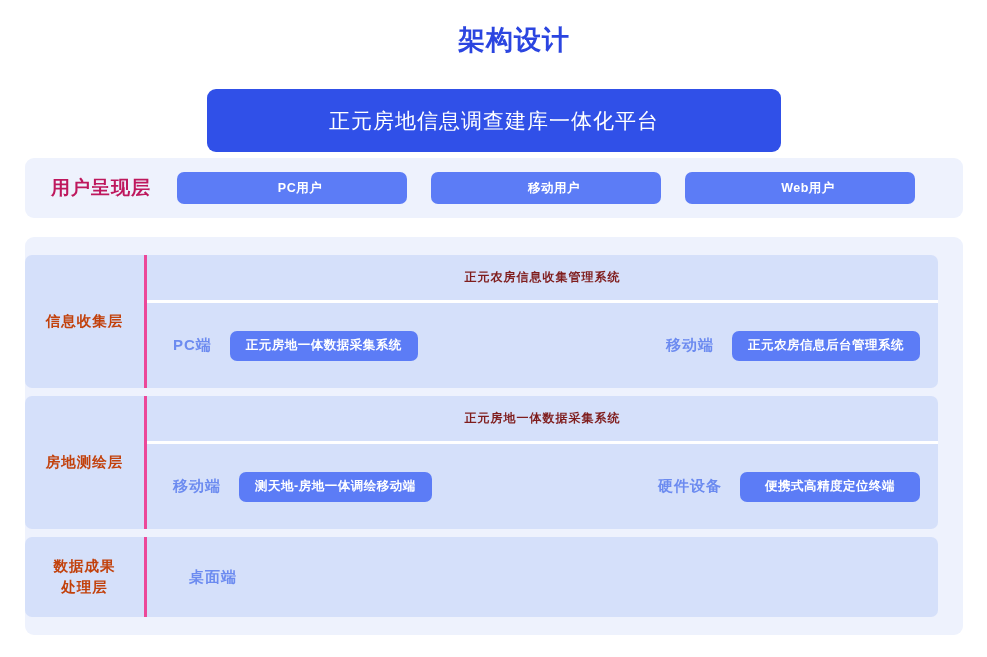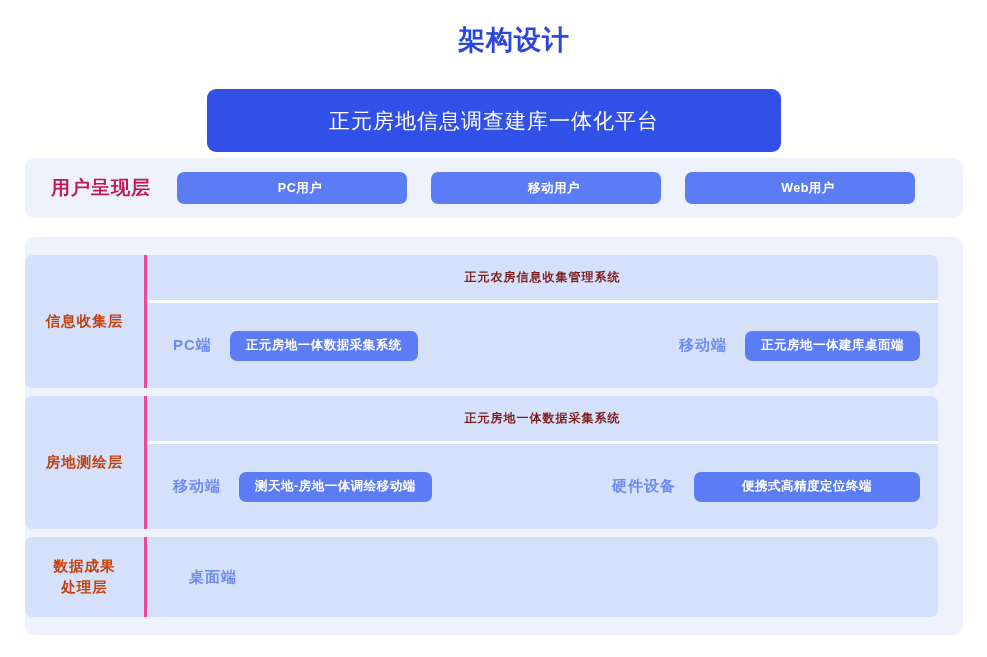--- a/index.html
+++ b/index.html
@@ -149,21 +149,21 @@
     font-size: 12.5px;
   }
 
   .grp { display: flex; align-items: center; gap: 18px; }
 
   .stack-pills {
     display: flex;
     flex-direction: column;
     gap: 8px;
   }
-  .stack-pills .pill { width: 226px; }
+  .stack-pills .pill { width: 180px; }
 
   .spacer-flex { flex: 1; }
 </style>
 </head>
 <body>
 
 <div class="page-title">架构设计</div>
 
 <div class="platform-bar">正元房地信息调查建库一体化平台</div>
 
@@ -185,21 +185,21 @@
       <div class="block-body">
         <div class="sys-header">正元农房信息收集管理系统</div>
         <div class="sys-row">
           <div class="grp">
             <span class="slot-label">PC端</span>
             <div class="pill">正元房地一体数据采集系统</div>
           </div>
           <div class="spacer-flex"></div>
           <div class="grp">
             <span class="slot-label">移动端</span>
-            <div class="pill">正元房地一体建库桌面端</div>
+            <div class="pill">正元农房信息后台管理系统</div>
           </div>
         </div>
       </div>
     </div>
 
     <div class="block block-2">
       <div class="sub-label">房地测绘层</div>
       <div class="block-body">
         <div class="sys-header">正元房地一体数据采集系统</div>
         <div class="sys-row">

